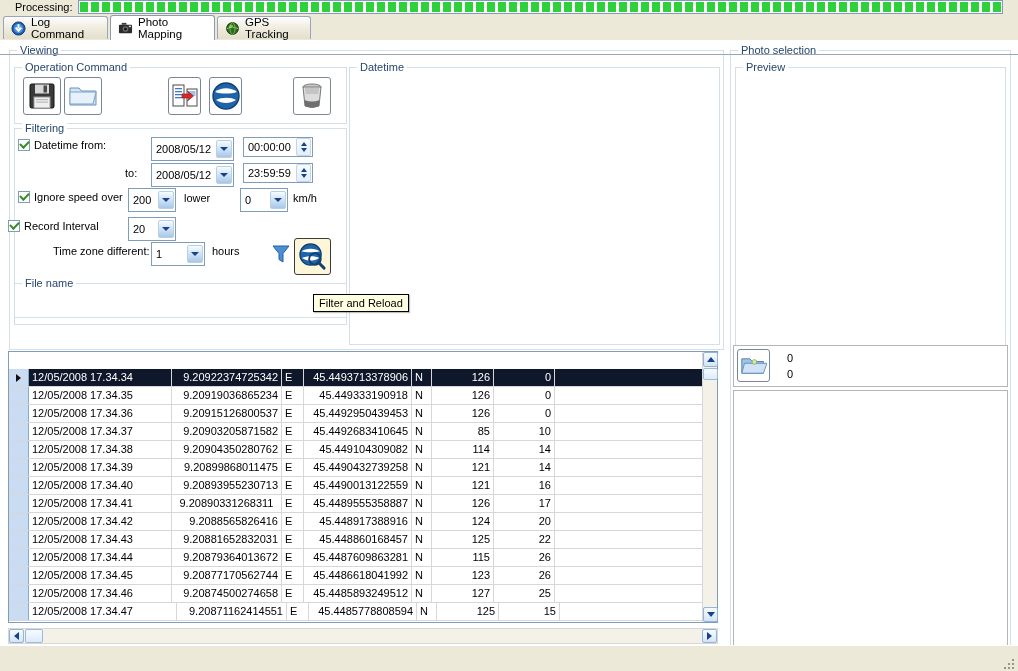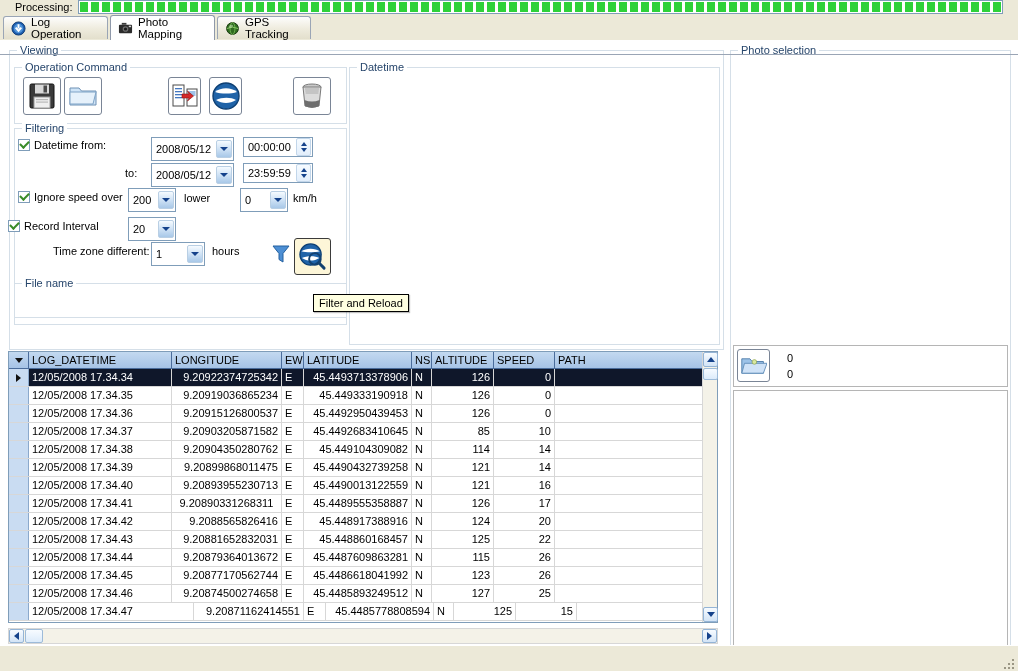--- a/index.html
+++ b/index.html
@@ -213,21 +213,21 @@
     <div class="tabs-underline"></div>
 
     <div class="tab" style="left:3px;width:105px;">
       <span class="ticon">
         <svg width="15" height="15" viewBox="0 0 16 16">
           <circle cx="8" cy="8" r="7" fill="#1f5fb0" stroke="#0c3a72"></circle>
           <circle cx="8" cy="8" r="5" fill="#4f93d8"></circle>
           <path d="M8 3.5 L8 8 M5 7 L8 10.5 L11 7" stroke="#fff" stroke-width="2" fill="none"></path>
         </svg>
       </span>
-      <span>Log Operation</span>
+      <span>Log Command</span>
     </div>
 
     <div class="tab active" style="left:110px;width:105px;">
       <span class="ticon">
         <svg width="15" height="15" viewBox="0 0 16 16">
           <rect x="1" y="4" width="14" height="9" rx="1" fill="#2b2b2b"></rect>
           <rect x="4" y="2" width="5" height="2" fill="#3c3c3c"></rect>
           <circle cx="8" cy="8.5" r="3" fill="#6e6e6e"></circle>
           <circle cx="8" cy="8.5" r="1.7" fill="#1a1a1a"></circle>
           <rect x="11.5" y="5" width="2.5" height="1.6" fill="#d8d8d8"></rect>
@@ -408,46 +408,38 @@
 
     <div class="tooltip" style="left:313px;top:254px;">Filter and Reload</div>
 
     <div class="gbox" style="left:349px;top:27px;width:371px;height:278px;">
       <span class="glabel">Datetime</span>
     </div>
 
     <div class="gbox" style="left:730px;top:10px;width:281px;height:620px;">
       <span class="glabel">Photo selection</span>
     </div>
+    <div class="gbox" style="left:735px;top:27px;width:271px;height:281px;">
+      <span class="glabel">Preview</span>
+    </div>
 
     <div class="panel-white" style="left:733px;top:305px;width:275px;height:42px;"></div>
     <div class="iconbtn" style="left:737px;top:309px;width:33px;height:33px;">
       <svg width="27" height="24" viewBox="0 0 30 26">
         <path d="M2 5 h9 l2.5 3 H26 v13 H2 Z" fill="#9dc3e8" stroke="#4d7ba8"></path>
         <path d="M5 10 h25 l-4 11 H2 Z" fill="#cfe2f7" stroke="#5f8cb8"></path>
         <circle cx="16" cy="8.5" r="2.6" fill="#d8e8a0" stroke="#7c9130" stroke-width=".6"></circle>
       </svg>
     </div>
     <div class="cnt-text" style="left:787px;top:312px;">0</div>
     <div class="cnt-text" style="left:787px;top:328px;">0</div>
 
     <div class="panel-white" style="left:733px;top:350px;width:275px;height:278px;"></div>
 
     <div class="grid" style="left:8px;top:311px;width:710px;height:272px;">
-      <div class="grid-head" id="grid-head">
-          <div class="hcell sel" style="width: 20px;"></div>
-          <div class="hcell" style="width: 143px;">LOG_DATETIME</div>
-          <div class="hcell" style="width: 110px;">LONGITUDE</div>
-          <div class="hcell" style="width: 22px;">EW</div>
-          <div class="hcell" style="width: 108px;">LATITUDE</div>
-          <div class="hcell" style="width: 20px;">NS</div>
-          <div class="hcell" style="width: 62px;">ALTITUDE</div>
-          <div class="hcell" style="width: 61px;">SPEED</div>
-          <div class="hcell" style="width: 156px;">PATH</div>
-        </div>
       <div class="rows" id="grid-rows">
           <div class="row selected">
             <div class="cell rowhdr"></div>
             <div class="cell" style="width: 143px;">12/05/2008 17.34.34</div>
             <div class="cell num" style="width: 110px;">9.20922374725342</div>
             <div class="cell" style="width: 22px;">E</div>
             <div class="cell num" style="width: 108px;">45.4493713378906</div>
             <div class="cell" style="width: 20px;">N</div>
             <div class="cell num" style="width: 62px;">126</div>
             <div class="cell num" style="width: 61px;">0</div>
@@ -580,21 +572,21 @@
             <div class="cell num" style="width: 110px;">9.20874500274658</div>
             <div class="cell" style="width: 22px;">E</div>
             <div class="cell num" style="width: 108px;">45.4485893249512</div>
             <div class="cell" style="width: 20px;">N</div>
             <div class="cell num" style="width: 62px;">127</div>
             <div class="cell num" style="width: 61px;">25</div>
             <div class="cell" style="width: 156px;"></div>
           </div>
           <div class="row">
             <div class="cell rowhdr"></div>
-            <div class="cell" style="width: 165px;">12/05/2008 17.34.47</div>
+            <div class="cell" style="width: 148px;">12/05/2008 17.34.47</div>
             <div class="cell num" style="width: 110px;">9.20871162414551</div>
             <div class="cell" style="width: 22px;">E</div>
             <div class="cell num" style="width: 108px;">45.4485778808594</div>
             <div class="cell" style="width: 20px;">N</div>
             <div class="cell num" style="width: 62px;">125</div>
             <div class="cell num" style="width: 61px;">15</div>
             <div class="cell" style="width: 156px;"></div>
           </div>
         </div>
     </div>

